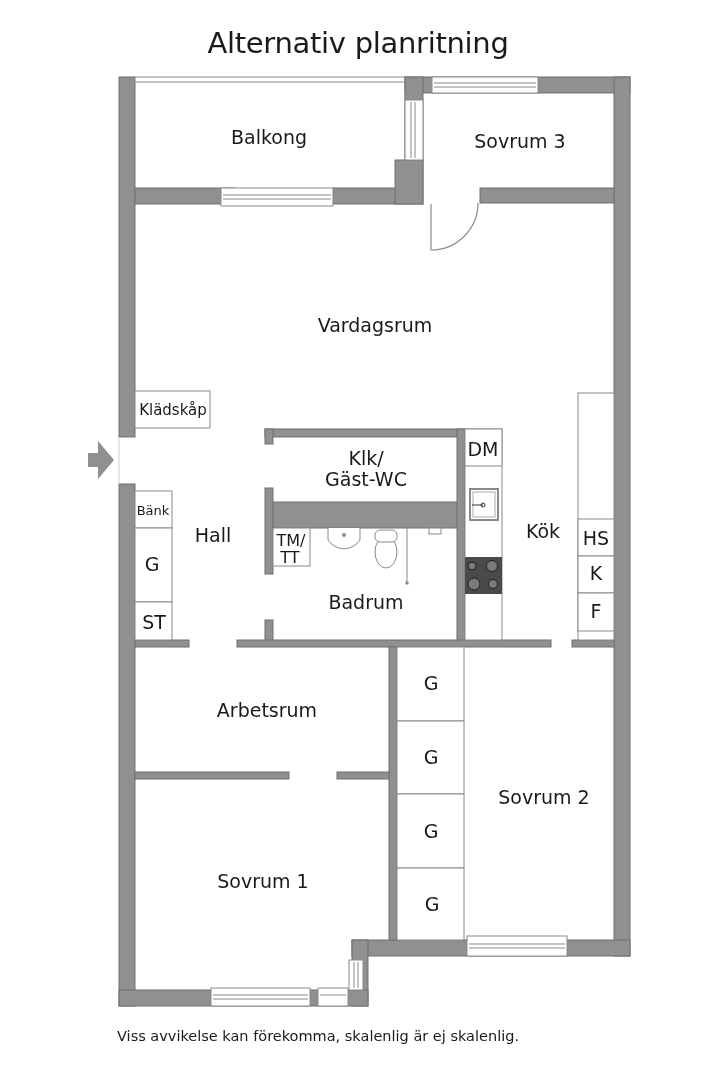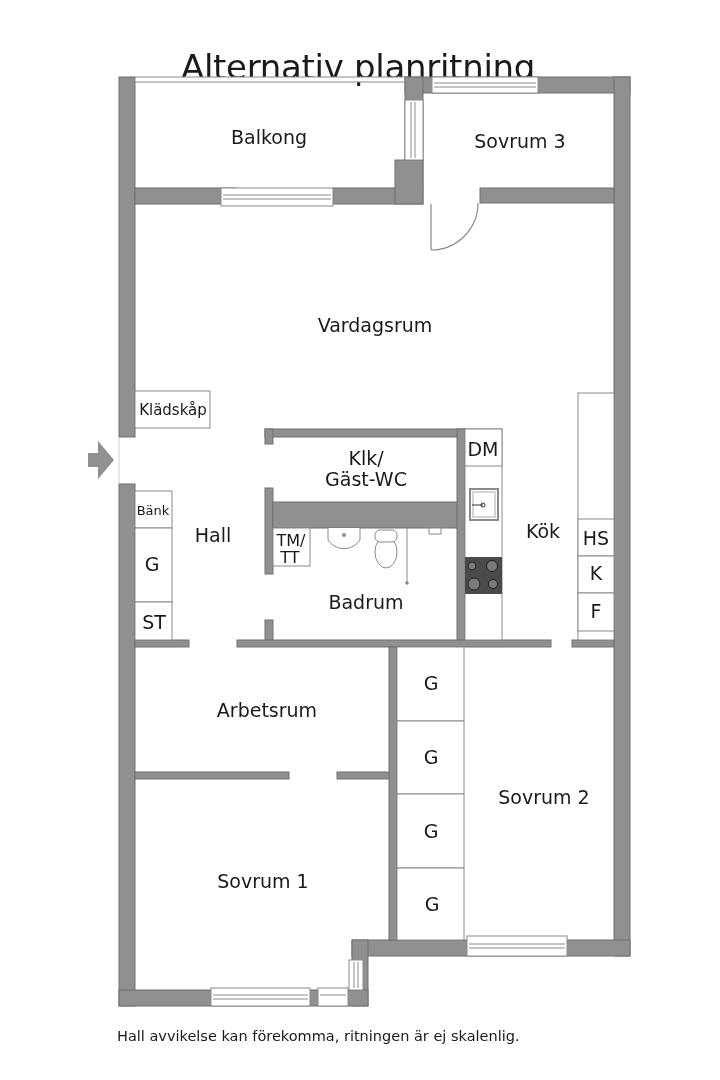--- a/index.html
+++ b/index.html
@@ -1,17 +1,17 @@
 <!DOCTYPE html>
 <html><head>
 <meta charset="utf-8">
 <style>
   html,body{margin:0;padding:0;background:#fff;}
   body{width:720px;height:1080px;position:relative;overflow:hidden;font-family:"DejaVu Sans","Liberation Sans",sans-serif;color:#1a1a1a;}
-  .title{position:absolute;left:0;width:716px;top:26px;text-align:center;font-size:34px;letter-spacing:-0.3px;margin-top:21px;}
+  .title{position:absolute;left:0;width:716px;top:26px;text-align:center;font-size:29px;letter-spacing:-0.3px;}
   .note{position:absolute;left:117px;top:1028px;font-size:14.5px;}
   svg{position:absolute;left:0;top:0;}
   .lbl{font-family:"DejaVu Sans","Liberation Sans",sans-serif;fill:#1a1a1a;}
 </style>
 </head>
 <body>
 
 <div class="title">Alternativ planritning</div>
 
 <svg width="720" height="1080" viewBox="0 0 720 1080">
@@ -181,13 +181,13 @@
     <text x="432" y="911">G</text>
   </g>
   <g font-size="15" text-anchor="middle" class="lbl">
     <text x="173" y="415">Klädskåp</text>
     <text x="153" y="515" font-size="13">Bänk</text>
     <text x="291" y="546" font-size="16">TM/</text>
     <text x="290" y="563" font-size="16">TT</text>
   </g>
 </svg>
 
-<div class="note">Hall avvikelse kan förekomma, ritningen är ej skalenlig.</div>
+<div class="note">Viss avvikelse kan förekomma, skalenlig är ej skalenlig.</div>
 
 </body></html>

